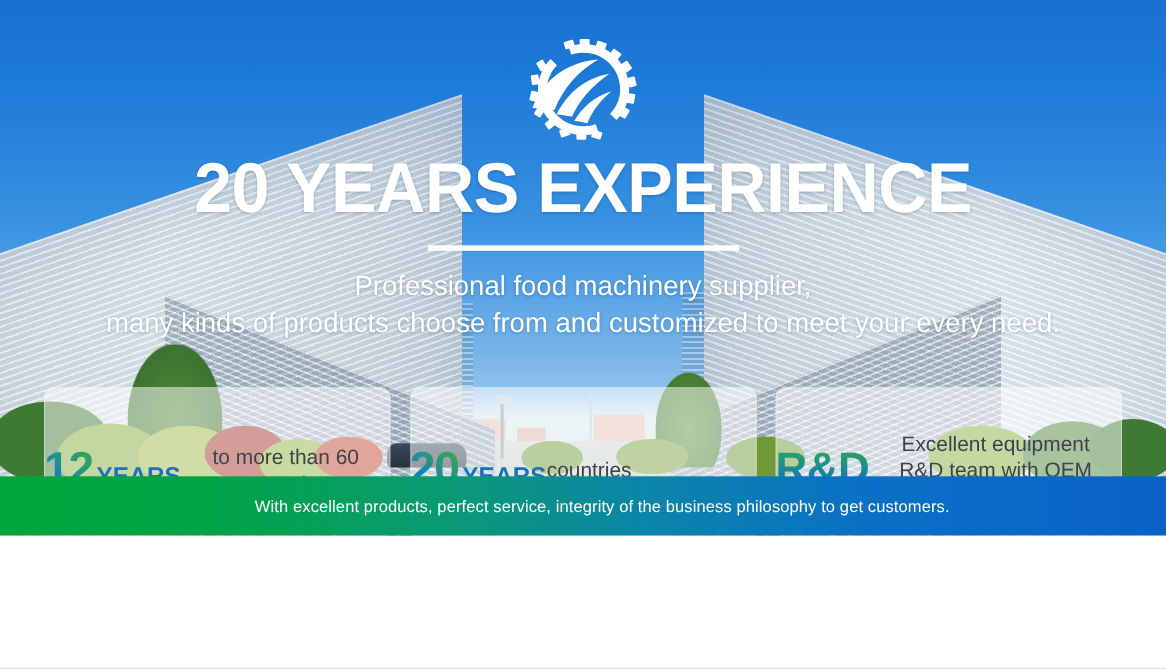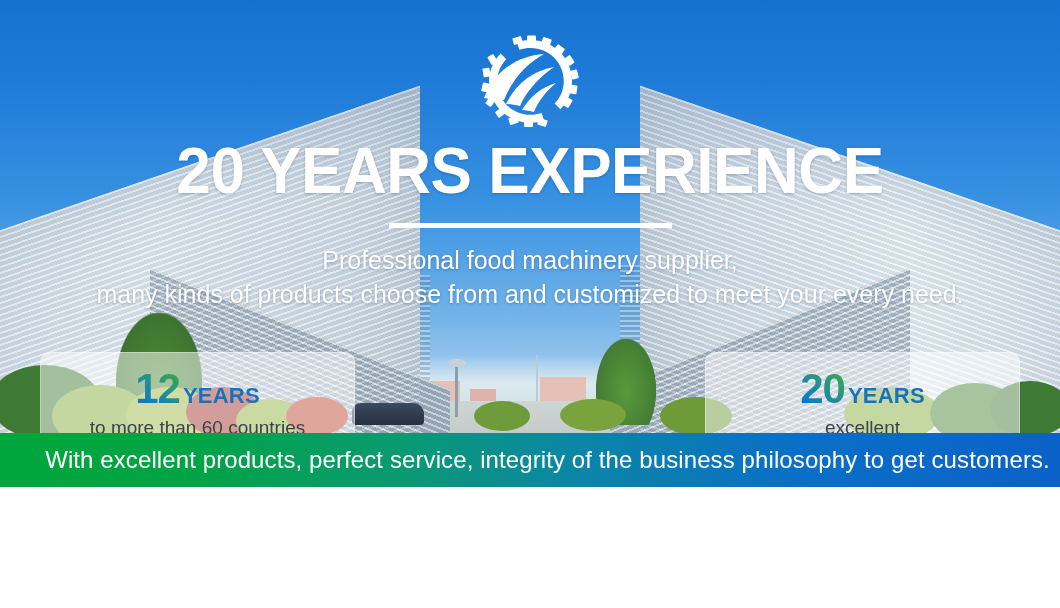--- a/index.html
+++ b/index.html
@@ -295,21 +295,21 @@
     display: flex;
     justify-content: space-between;
   }
   .card {
     width: 315px;
     height: 138px;
     border-radius: 10px;
     background: rgba(255,255,255,.52);
     box-shadow: inset 0 0 0 1px rgba(255,255,255,.35);
     display: flex;
-    flex-direction: column;
+    flex-direction: row;
     align-items: center;
     box-sizing: border-box;
     padding-top: 16px;
   }
 
   .stat {
     display: flex;
     align-items: baseline;
     justify-content: center;
     line-height: 1;
@@ -360,21 +360,21 @@
     background: linear-gradient(90deg,
         #00a63c 0%, #00a445 18%, #0a9a72 38%,
         #0b85a8 55%, #0a6fc6 75%, #0a62c8 100%);
     display: flex;
     align-items: center;
   }
   .footer-text {
     width: 100%;
     text-align: center;
     color: #ffffff;
-    font-size: 24px;
+    font-size: 15px;
     font-family: "Liberation Sans", sans-serif;
     letter-spacing: .1px;
     padding-left: 35px;
   }
 </style>
 </head>
 <body>
 
 <div id="banner">
 
@@ -506,24 +506,33 @@
           <span>to more than 60 countries</span>
         </div>
       </div>
 
       <div class="card">
         <div class="stat">
           <span class="num">20</span>
           <span class="unit">YEARS</span>
         </div>
         <div class="card-desc">
-          <span>excellent</span>
+          <span>countries</span>
         </div>
       </div>
 
+      <div class="card">
+        <div class="stat">
+          <span class="rd">R&amp;D</span>
+        </div>
+        <div class="card-desc">
+          <span>Excellent equipment</span>
+          <span>R&amp;D team with OEM services.</span>
+        </div>
+      </div>
 
     </div>
 
     <div class="footer">
       <div class="footer-text">With excellent products, perfect service, integrity of the business philosophy to get customers.</div>
     </div>
 
   </div>
 </div>
 

